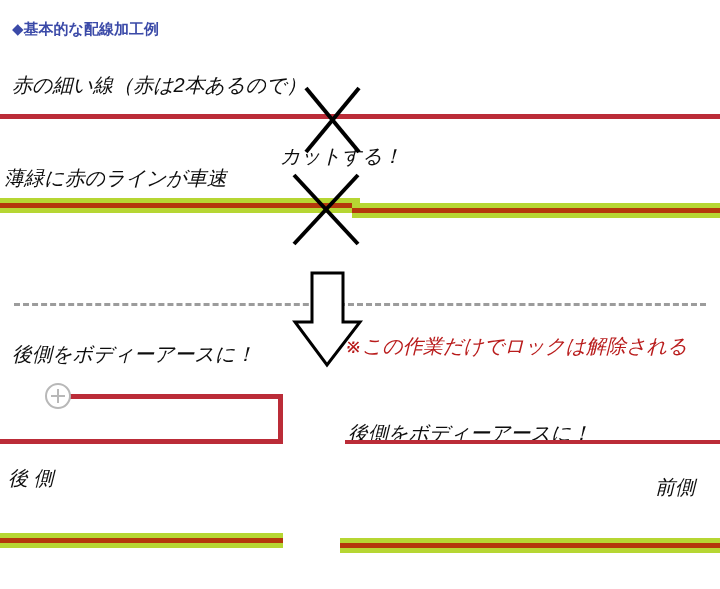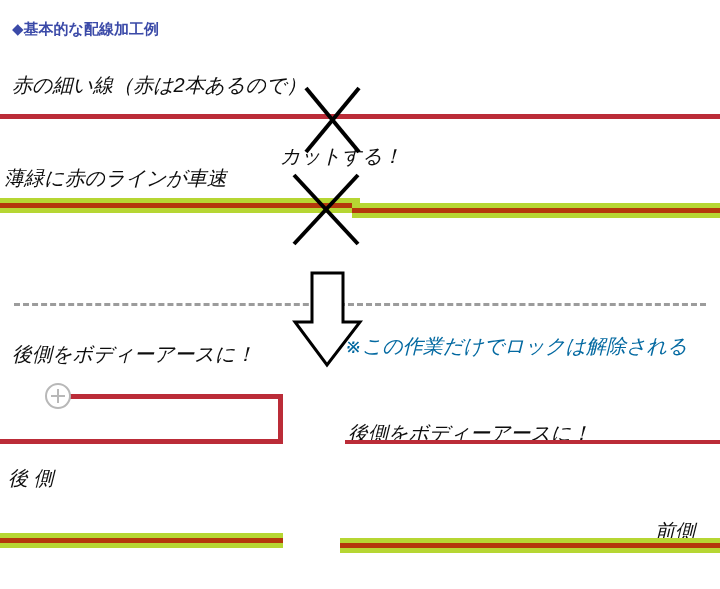--- a/index.html
+++ b/index.html
@@ -32,21 +32,21 @@
   }
   .txt {
     position: absolute;
     font-size: 20px;
     color: #0d0d0d;
     white-space: nowrap;
     font-weight: normal;
     font-style: italic;
   }
   .txt.blue {
-    color: #0369a1;
+    color: #b91c1c;
   }
 
   
   .redline {
     position: absolute;
     background: #bb2c38;
   }
   .greenwire {
     position: absolute;
     background: #b6d633;
@@ -134,21 +134,21 @@
   <div class="redline" style="left:0px; top:439px; width:283px; height:5px;"></div>
 
   <div class="terminal" style="left:45px; top:383px;"></div>
 
   <div class="txt" style="left:348px; top:420px;">後側をボディーアースに！</div>
 
   <div class="redline" style="left:345px; top:440px; width:375px; height:4px;"></div>
 
   <div class="txt" style="left:8px; top:465px;">後 側</div>
 
-  <div class="txt" style="left:655px; top:474px;margin-top:44px;">前側</div>
+  <div class="txt" style="left:655px; top:474px;">前側</div>
 
 
   <div class="greenwire" style="left:0px; top:533px; width:283px; height:15px;">
     <div class="stripe"></div>
   </div>
   <div class="greenwire" style="left:340px; top:538px; width:380px; height:15px;">
     <div class="stripe"></div>
   </div>
 
   <svg class="ovl" viewBox="0 0 720 589">

